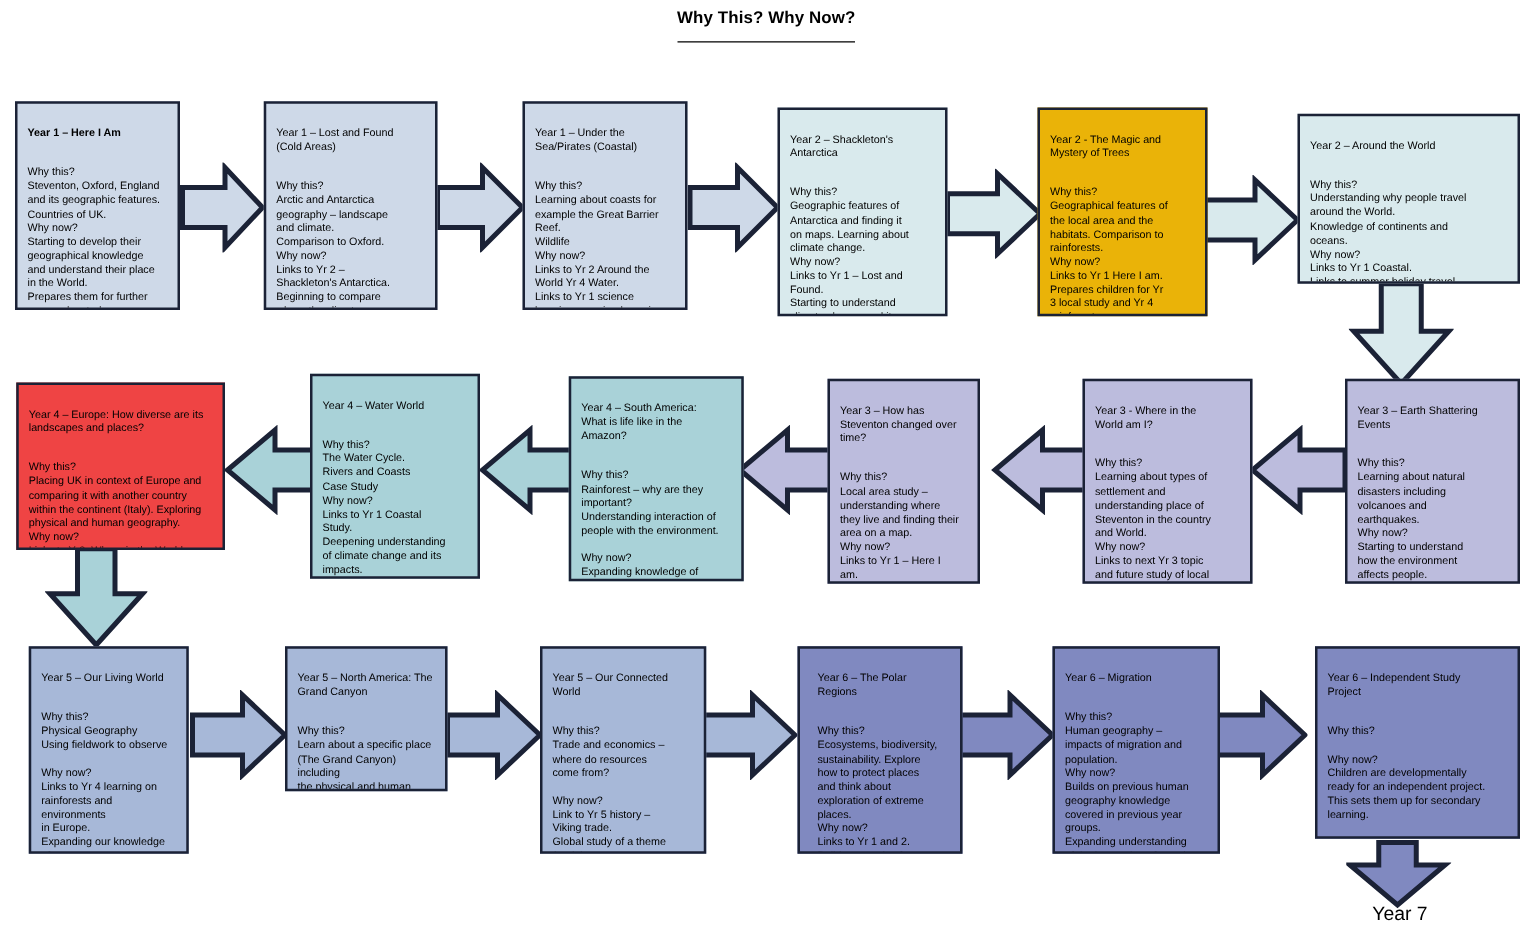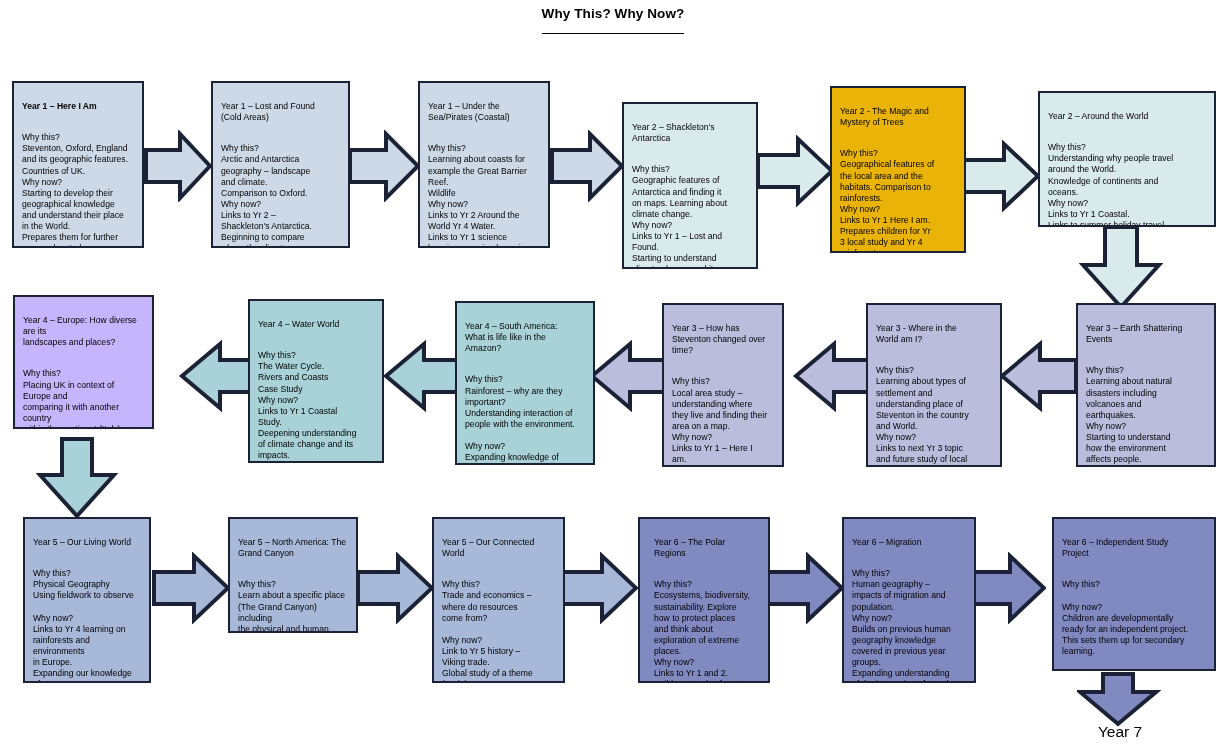--- a/index.html
+++ b/index.html
@@ -207,21 +207,21 @@
 example the Great Barrier
 Reef.
 Wildlife
 Why now?
 Links to Yr 2 Around the
 World Yr 4 Water.
 Links to Yr 1 science
 learning on animal species.</span>
   </div>
 
-  <div class="box" style="left:622px; top:86px; width:136px; height:167px; background:#d9eaed;margin-top:16px;">
+  <div class="box" style="left:622px; top:86px; width:136px; height:167px; background:#d9eaed;">
     <span class="hd">Year 2 – Shackleton's
 Antarctica</span>
     <span class="bd">Why this?
 Geographic features of
 Antarctica and finding it
 on maps. Learning about
 climate change.
 Why now?
 Links to Yr 1 – Lost and
 Found.
@@ -252,21 +252,21 @@
 around the World.
 Knowledge of continents and
 oceans.
 Why now?
 Links to Yr 1 Coastal.
 Links to summer holiday travel.
 Prepares for KS2 learning about
 human geography.</span>
   </div>
 
-  <div class="box" style="left:13px; top:295px; width:141px; height:134px; background:#c4b5fd;">
+  <div class="box" style="left:13px; top:306px; width:167px; height:134px; background:#ef4444;">
     <span class="hd">Year 4 – Europe: How diverse are its
 landscapes and places?</span>
     <span class="bd">Why this?
 Placing UK in context of Europe and
 comparing it with another country
 within the continent (Italy). Exploring
 physical and human geography.
 Why now?
 Links to Yr3: Where in the World am
 I? Broadening understanding of their

